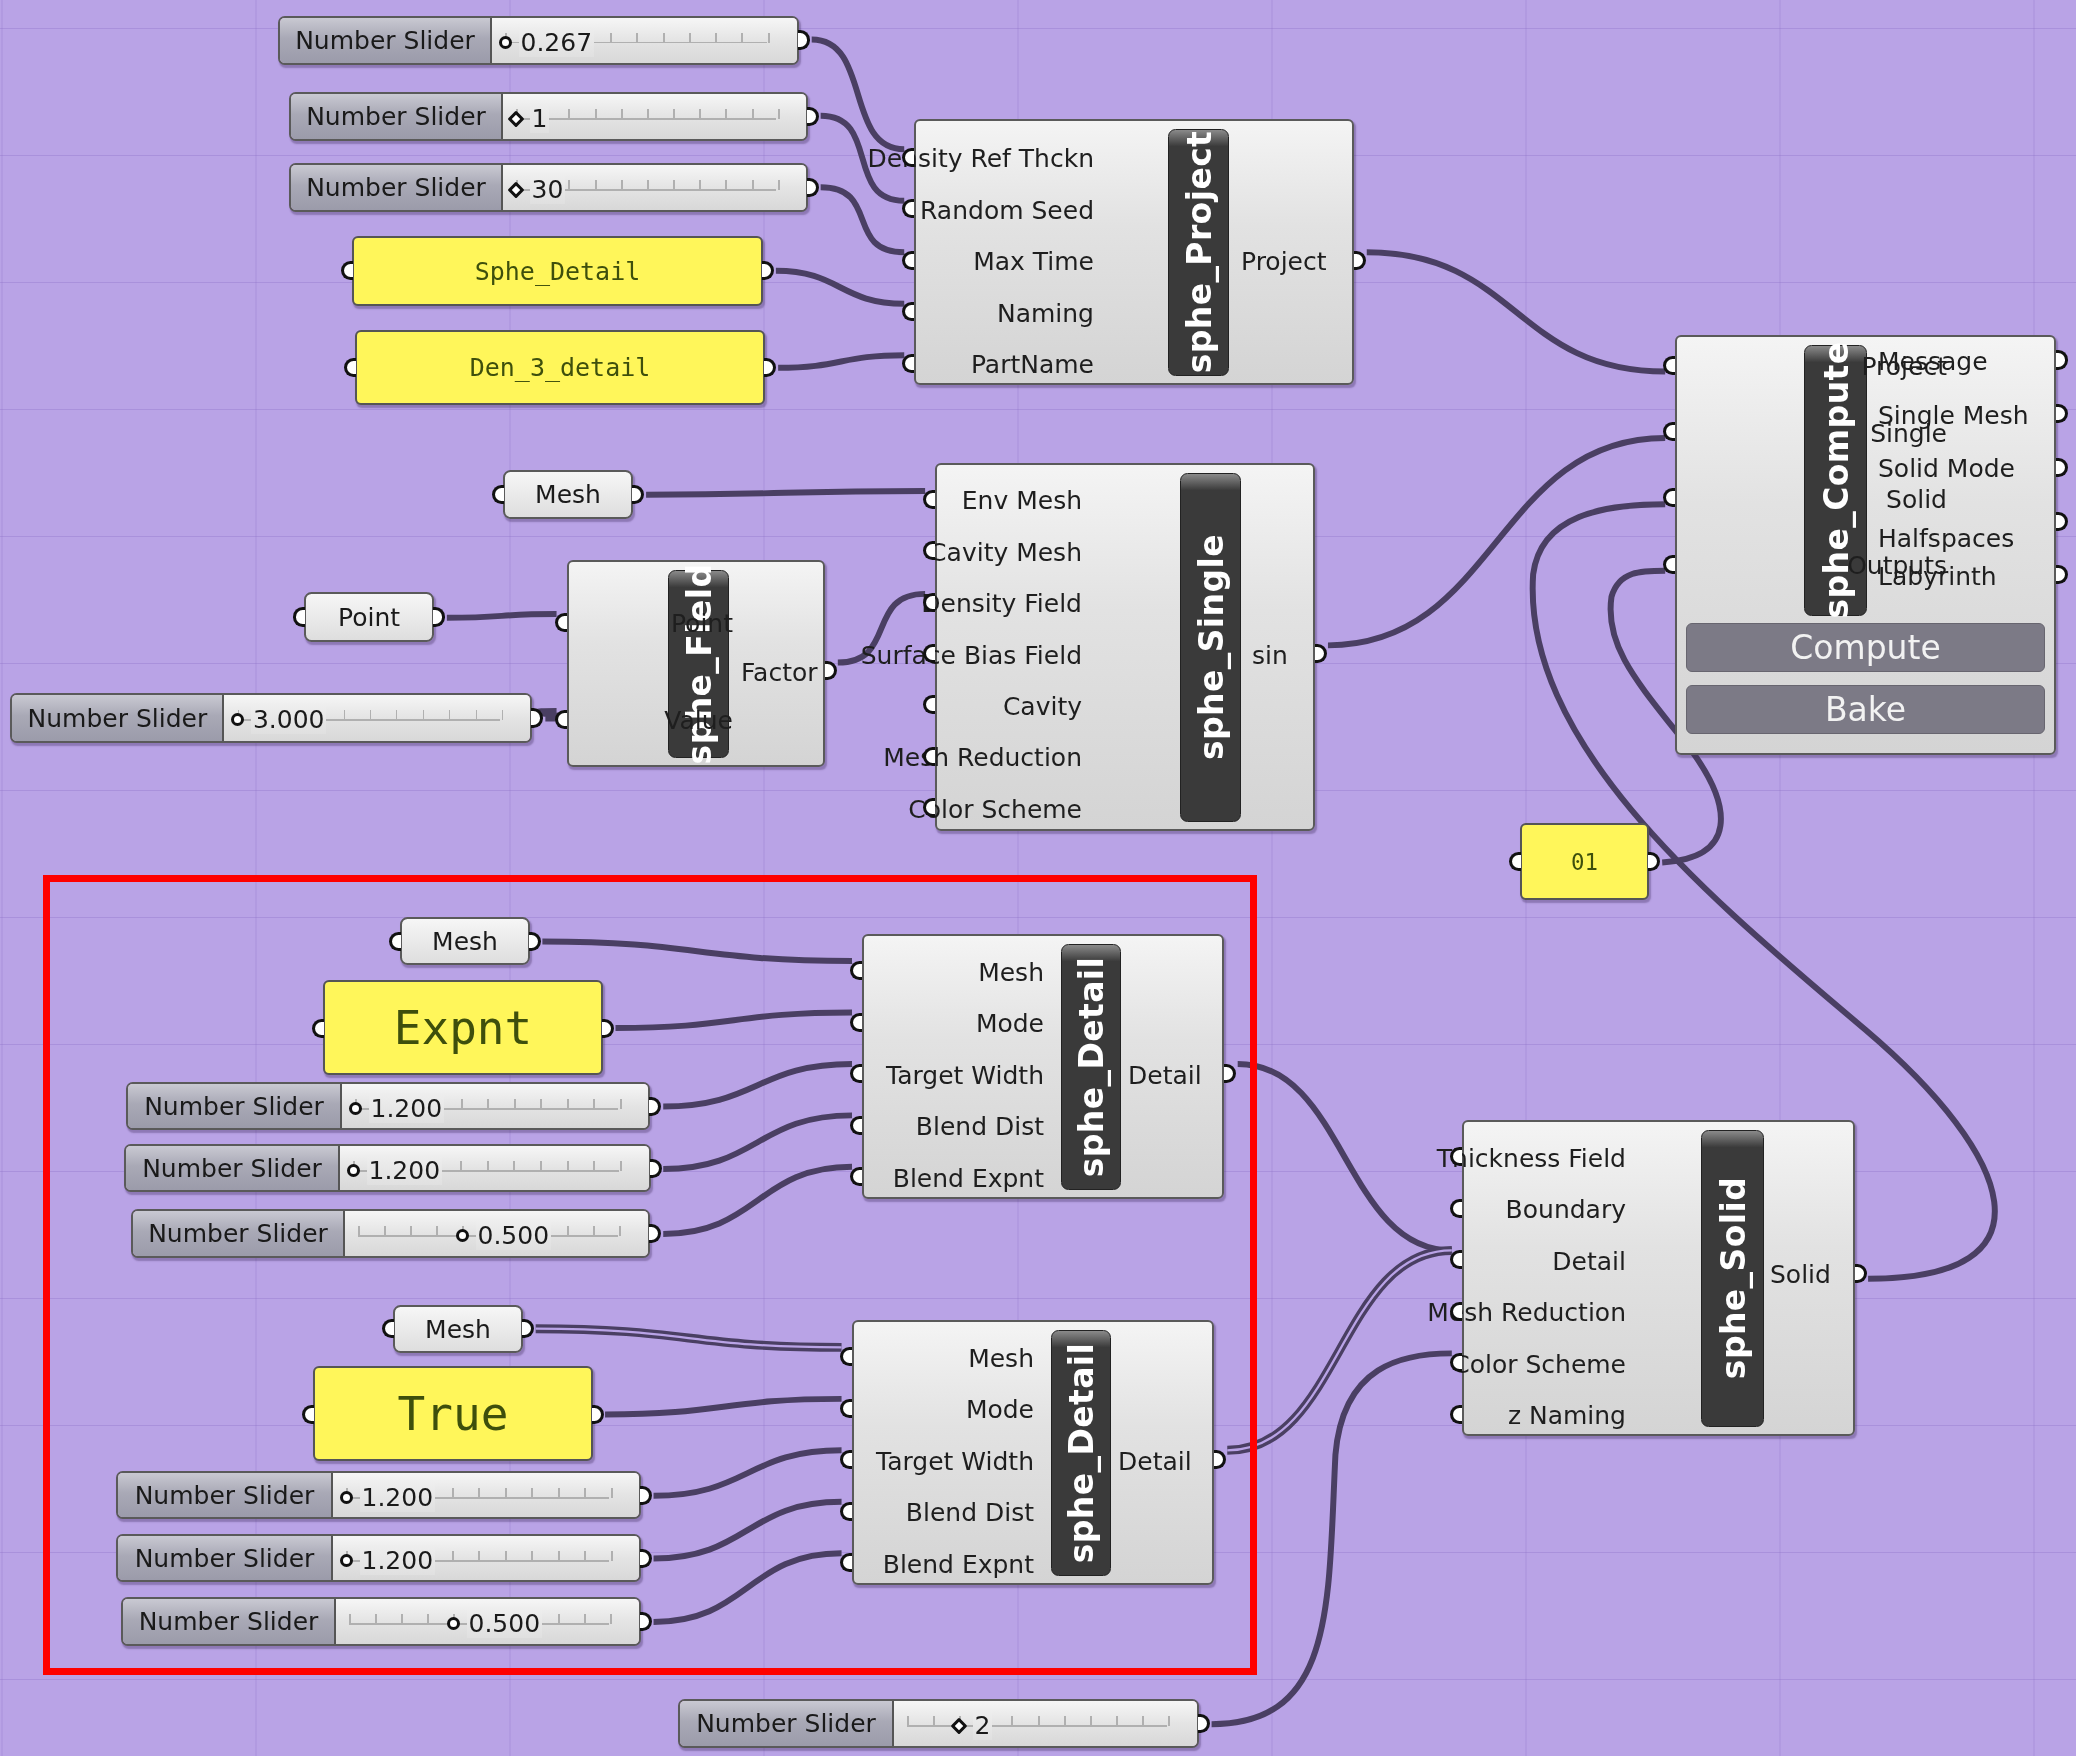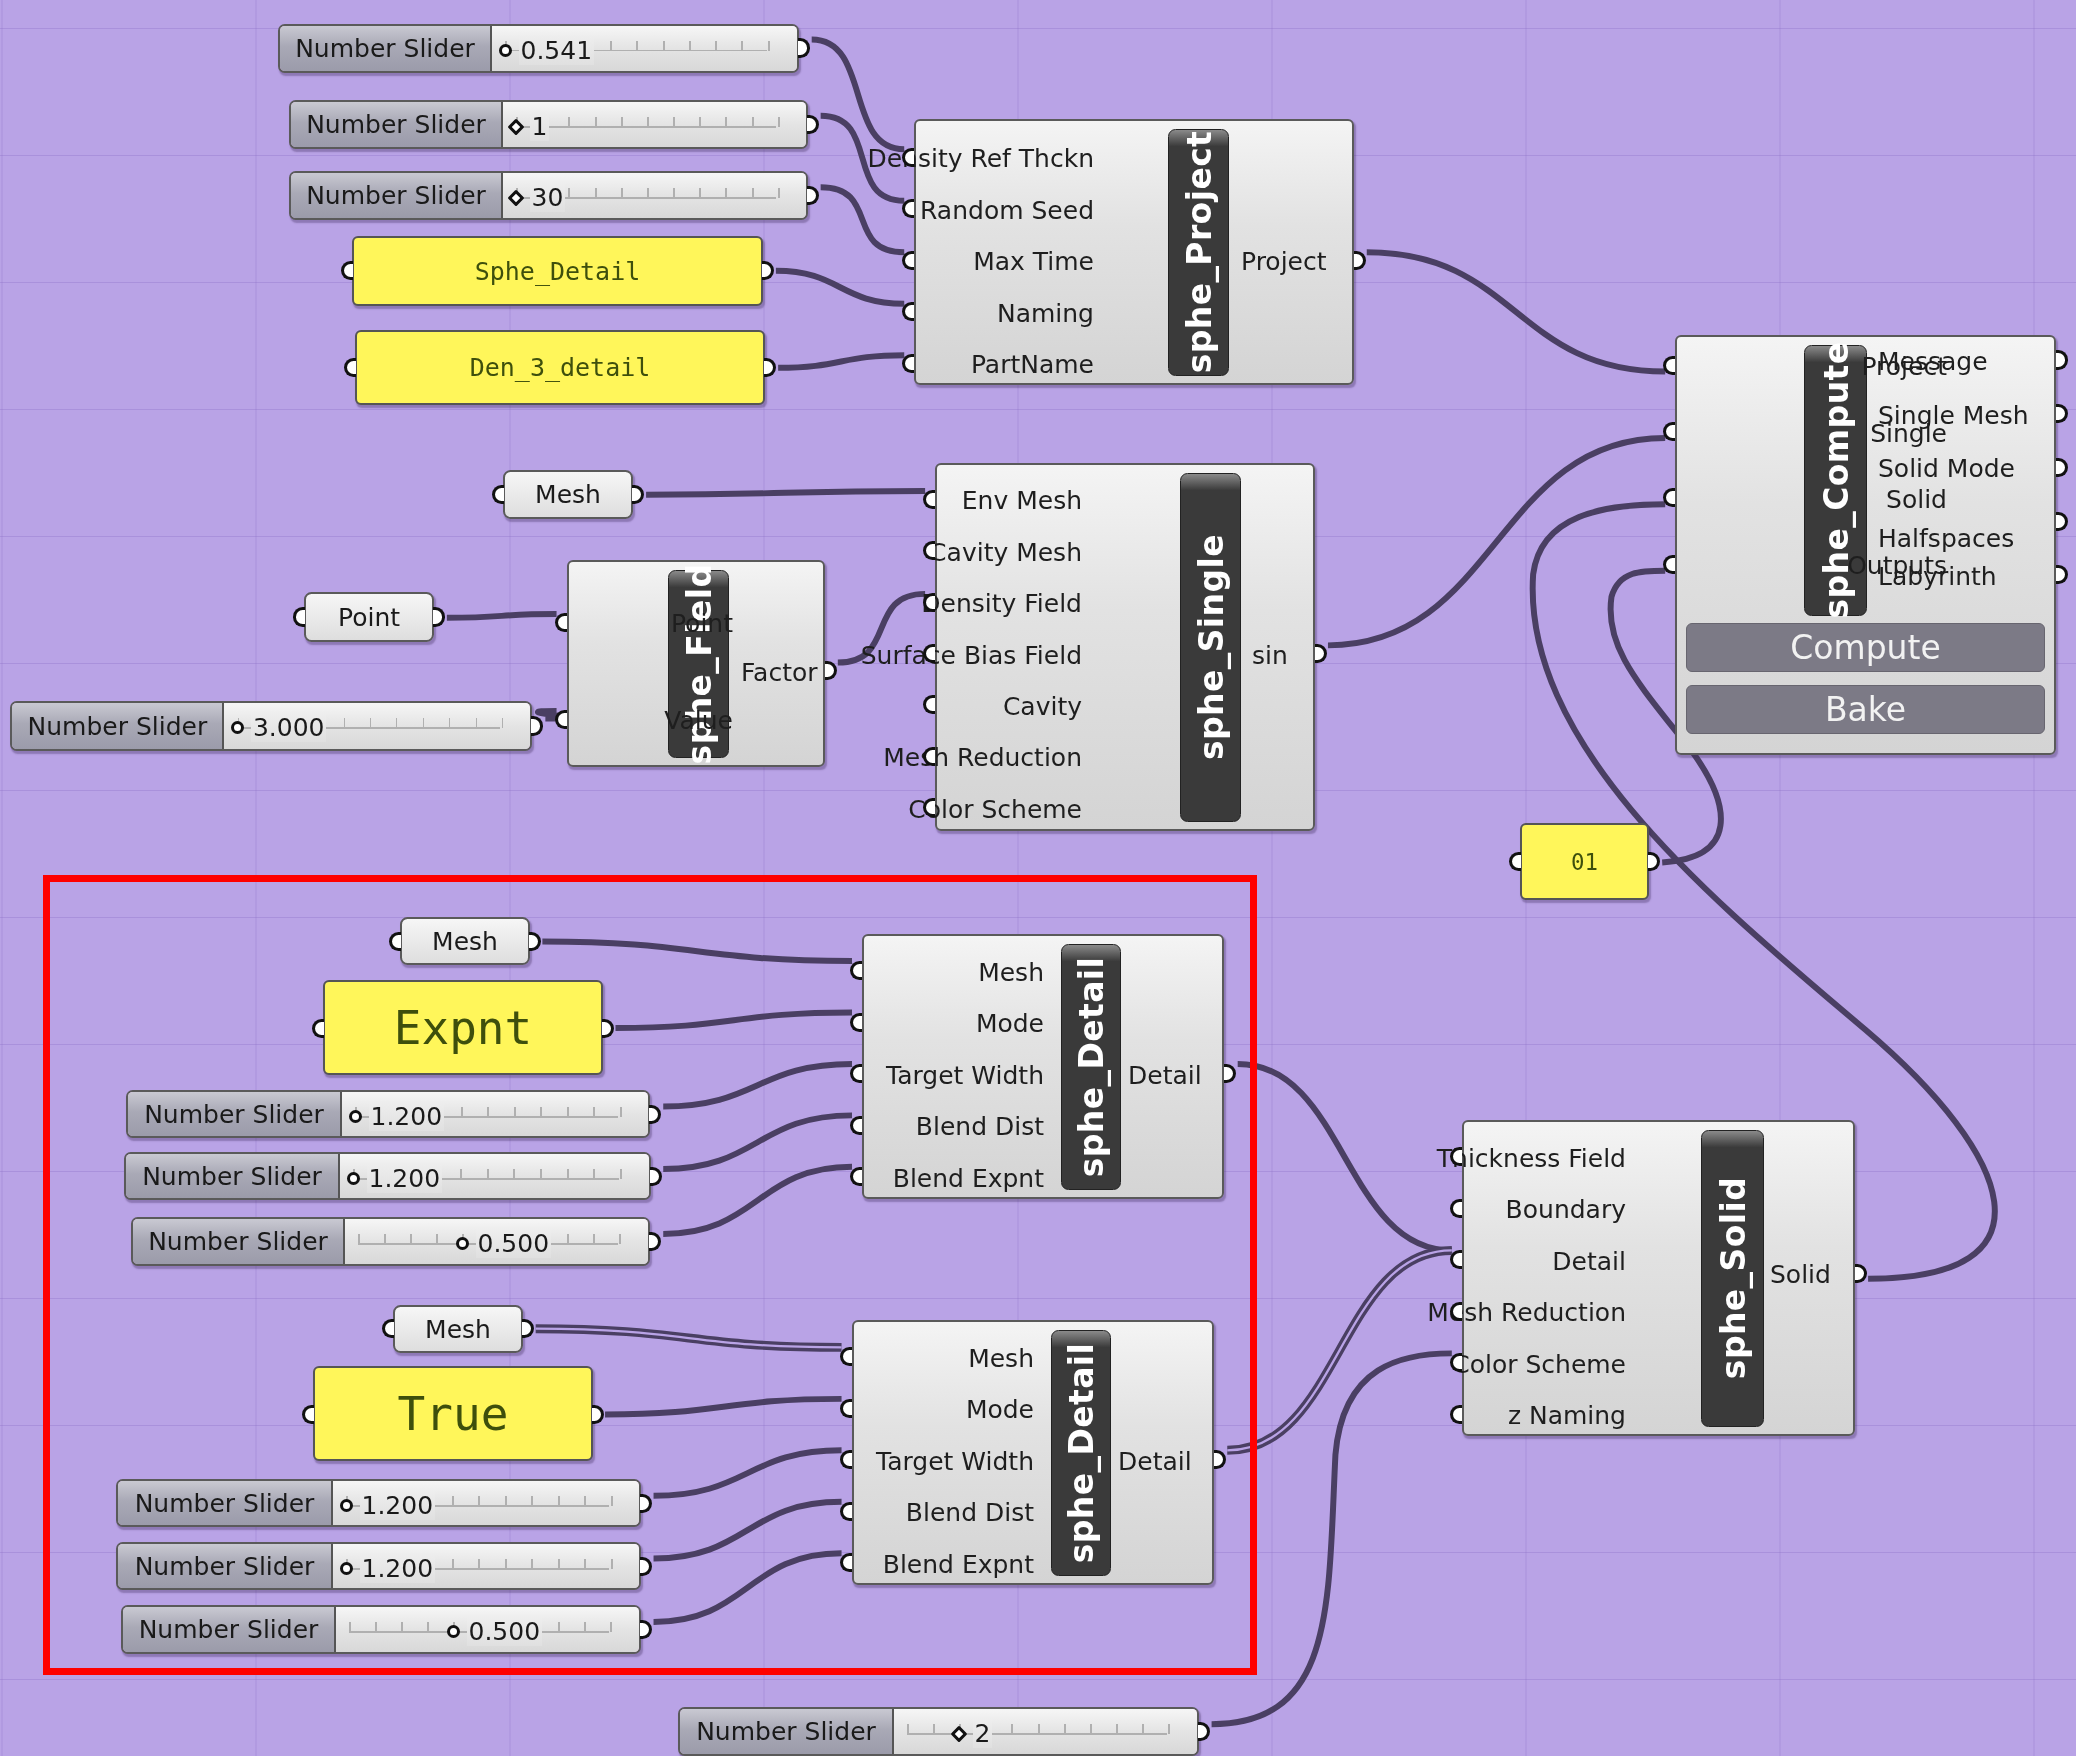--- a/index.html
+++ b/index.html
@@ -24,21 +24,21 @@
     transform:translate(-50%,-50%) rotate(-90deg);white-space:nowrap;
     color:#fff;font-weight:bold;font-size:33px;letter-spacing:0.4px;}
   .pin-label{position:absolute;font-size:25px;color:#1e1e1e;white-space:nowrap;line-height:1;}
   .pin-label.in{text-align:right;}
   .grip{position:absolute;width:12px;height:19.4px;box-sizing:border-box;
     border:3px solid #111;background:#fff;}
   .grip.l{border-radius:9.7px 0 0 9.7px;border-right:none;}
   .grip.r{border-radius:0 9.7px 9.7px 0;border-left:none;}
   
   .slider{height:49px;border:2.2px solid #5a5a5a;border-radius:6.7px;display:flex;overflow:visible;
-    box-shadow:1.5px 2.2px 1.5px rgba(60,40,90,0.35);background:#f0abfc;margin-top:8px;}
+    box-shadow:1.5px 2.2px 1.5px rgba(60,40,90,0.35);background:#f0abfc;}
   .slider .sname{background:linear-gradient(to bottom,#c9c9d2 0%,#a9a9b6 45%,#9b9baa 100%);
     border-right:2.2px solid #555;display:flex;align-items:center;justify-content:center;
     font-size:25px;color:#1a1a1a;border-radius:4.5px 0 0 4.5px;flex:0 0 auto;}
   .slider .strack{position:relative;flex:1 1 auto;
     background:linear-gradient(to bottom,#f6f6f6 0%,#e4e4e4 50%,#d8d8d8 100%);border-radius:0 4.5px 4.5px 0;}
   .slider .rail{position:absolute;left:13.4px;right:30px;top:24px;height:1.5px;background:#b0b0b0;}
   .slider .tick{position:absolute;top:-9px;width:1.5px;height:10.4px;background:#b0b0b0;}
   .slider .knob{position:absolute;top:18px;width:13.4px;height:13.4px;box-sizing:border-box;
     border:3.7px solid #111;border-radius:50%;background:#fff;}
   .slider .knob.dia{border-radius:1.5px;transform:rotate(45deg);width:12px;height:12px;top:18.6px;border-width:3px;}
@@ -103,21 +103,21 @@
         <div class="tick" style="left: 79px;"></div>
         <div class="tick" style="left: 105px;"></div>
         <div class="tick" style="left: 131px;"></div>
         <div class="tick" style="left: 158px;"></div>
         <div class="tick" style="left: 184px;"></div>
         <div class="tick" style="left: 210px;"></div>
         <div class="tick" style="left: 236px;"></div>
         <div class="tick" style="left: 263px;"></div>
       </div>
       <div class="knob" style="left: 6.7px;"></div>
-      <span class="sval" style="left: 27px; background: linear-gradient(rgb(238, 238, 238), rgb(224, 224, 224)); padding: 0px 1.5px;">0.541</span>
+      <span class="sval" style="left: 27px; background: linear-gradient(rgb(238, 238, 238), rgb(224, 224, 224)); padding: 0px 1.5px;">0.267</span>
     </div>
   <div class="grip r" style="position:absolute;right:-12.7px;top:12.7px;"></div>
 </div>
 <div class="node slider" style="left:289px;top:92px;width:519px;">
   <div class="sname" style="width:210px;">Number Slider</div>
   <div class="strack">
       <div class="rail">
         <div class="tick" style="left: 0px;"></div>
         <div class="tick" style="left: 26px;"></div>
         <div class="tick" style="left: 52px;"></div>

